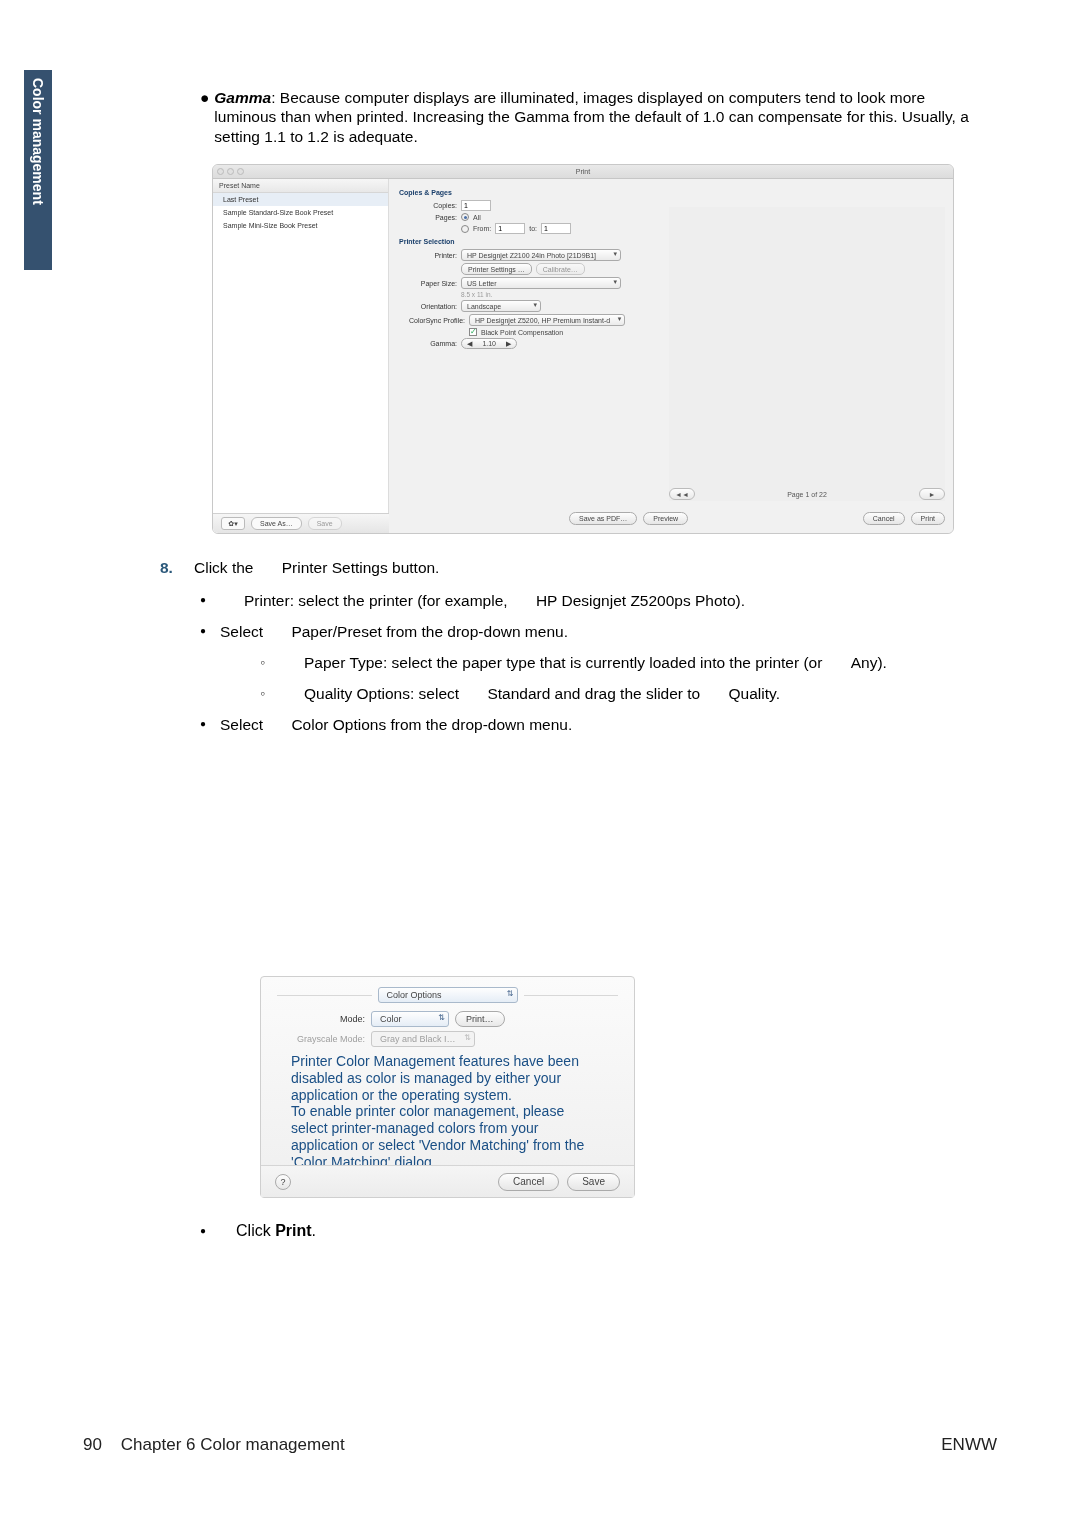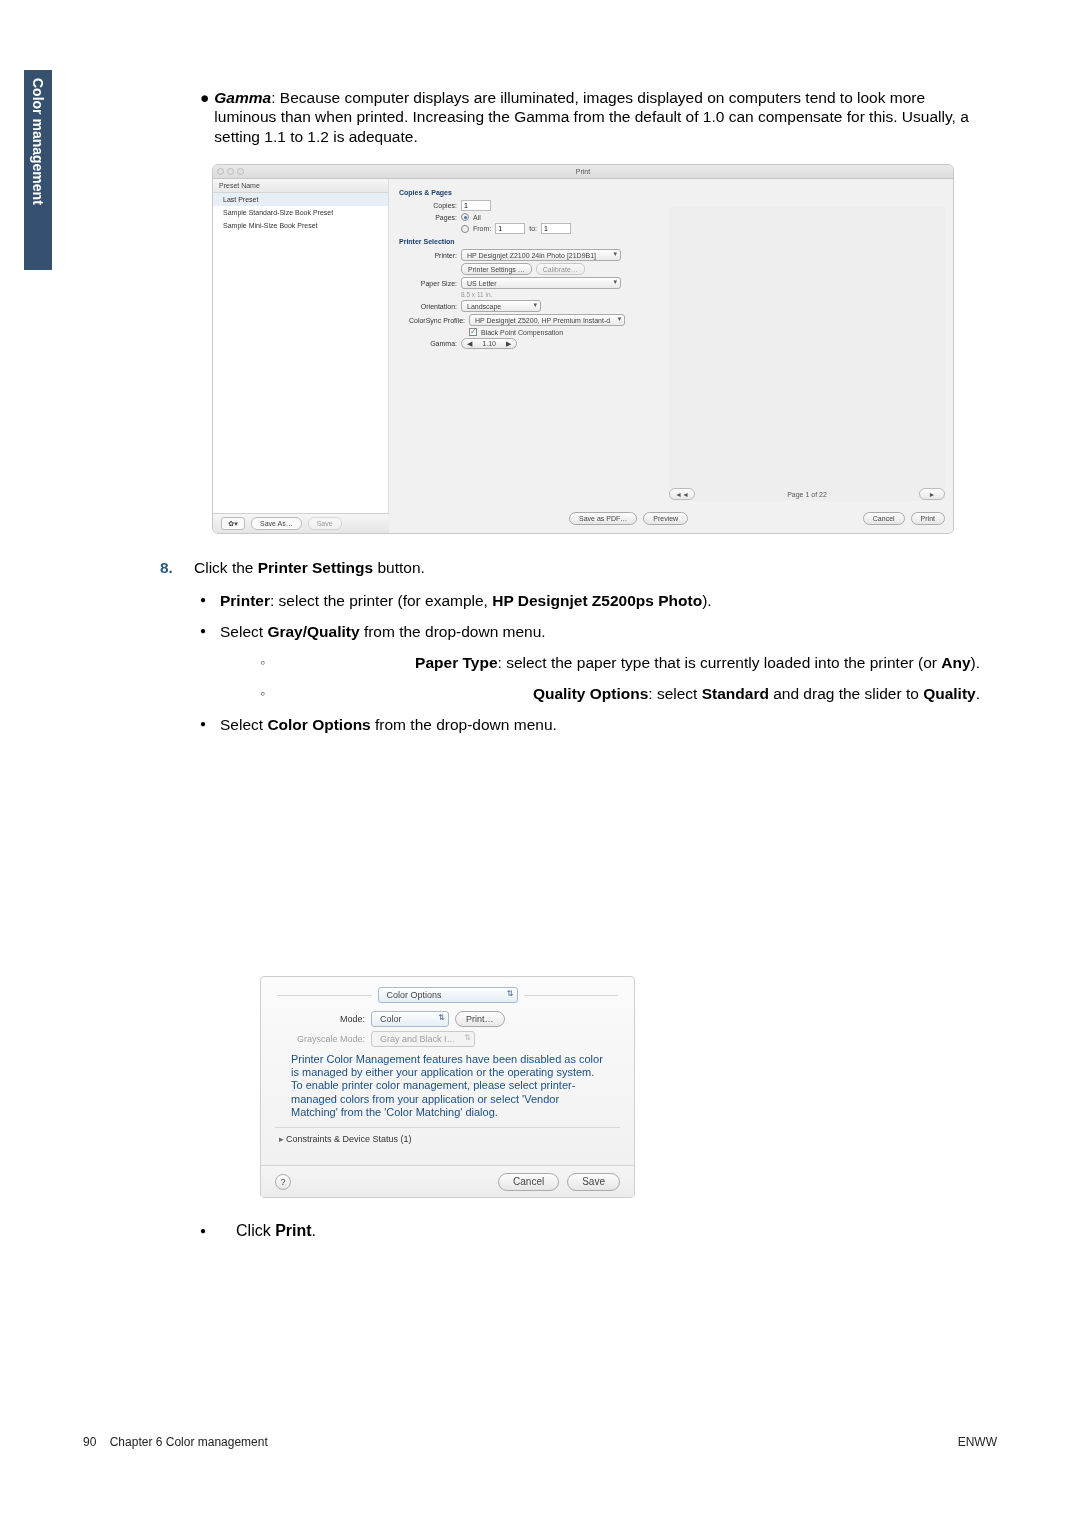--- a/index.html
+++ b/index.html
@@ -49,51 +49,51 @@
   .shot1 .bottomrow .right { display:flex; gap:6px; }
   .shot1 .rnd { height:13px; padding: 0 9px; border:1px solid #aaa; border-radius: 8px; background:linear-gradient(#fdfdfd,#e6e6e6); font-size:7px; display:flex; align-items:center; }
 
   
   .instr { position: absolute; left: 160px; top: 558px; width: 820px; font-size: 15.5px; line-height: 1.35; }
   .instr .step { display:flex; gap: 14px; margin-bottom: 12px; }
   .instr .stepnum { color:#2b587a; font-weight:bold; min-width: 20px; }
   .instr ul.lv1 { list-style: none; padding-left: 40px; }
   .instr ul.lv1 > li { position:relative; margin: 10px 0; padding-left: 20px; }
   .instr ul.lv1 > li::before { content:"●"; position:absolute; left:0; top:2px; font-size:10px; }
-  .instr ul.lv2 { list-style:none; padding-left: 40px; text-align: right; }
+  .instr ul.lv2 { list-style:none; padding-left: 40px; }
   .instr ul.lv2 > li { position:relative; margin: 10px 0; padding-left: 20px; }
   .instr ul.lv2 > li::before { content:"◦"; position:absolute; left:0; top:0; font-size:14px; color:#444;}
-  .instr b { font-weight:bold; }
+  .instr b { font-weight:normal;margin-left:24px; }
 
   
   .shot2 { position:absolute; left:260px; top: 976px; width: 375px; height: 222px; background: linear-gradient(#fbfbfb,#efefef); border: 1px solid #cfcfcf; border-radius:4px; font-size:9px; color:#444; padding-top: 6px; }
   .shot2 .wrap { padding: 0 16px; }
   .shot2 .row { display:flex; align-items:center; gap:6px; margin: 4px 0; justify-content:flex-start;}
   .shot2 .sel { height:16px; padding:0 16px 0 8px; background:linear-gradient(#fefefe,#e5edf6); border:1px solid #a9b9cb; border-radius:3px; font-size:9px; display:inline-flex; align-items:center; position:relative; }
   .shot2 .sel::after { content:"⇅"; position:absolute; right:3px; top:1px; font-size:8px; color:#40618a; }
   .shot2 .sel.disabled { background: #f3f3f3; border-color:#c9c9c9; color:#9e9e9e; }
   .shot2 .sel.disabled::after { color:#bbb;}
   .shot2 .adjbtn { height:16px; padding: 0 10px; border:1px solid #aaa; border-radius:8px; background:linear-gradient(#fdfdfd,#e8e8e8); font-size:9px; display:inline-flex; align-items:center; }
   .shot2 .labright { text-align:right; width:88px; color:#333; }
   .shot2 .labright.dis { color:#9e9e9e; }
-  .shot2 .note { margin: 6px 30px 8px 30px; font-size:11px; color:#1a4f85; line-height:1.2; }
+  .shot2 .note { margin: 6px 30px 8px 30px; font-size:14px; color:#1a4f85; line-height:1.2; }
   .shot2 .disclos { margin: 0 18px; font-size:9px; color:#333; }
   .shot2 .disclos::before { content:"▸ "; color:#666;}
   .shot2 .botbar { position:absolute; left:0; right:0; bottom:0; height:32px; border-top:1px solid #d5d5d5; display:flex; align-items:center; justify-content:space-between; padding: 0 14px; background: linear-gradient(#f5f5f5,#ececec); }
   .shot2 .help { width:16px; height:16px; border:1px solid #aaa; border-radius:50%; display:flex; align-items:center; justify-content:center; font-size:9px; background:linear-gradient(#fdfdfd,#e8e8e8);}
   .shot2 .btns { display:flex; gap:8px; }
   .shot2 .btn { height:18px; padding: 0 14px; border:1px solid #aaa; border-radius:9px; background:linear-gradient(#fdfdfd,#e6e6e6); font-size:10px; display:flex; align-items:center; }
   .shot2 hr { border: none; border-top:1px solid #d8d8d8; margin: 6px 14px; }
 
   
   .finalbullet { position:absolute; left:200px; top: 1222px; font-size:16px; }
   .finalbullet::before { content:"●"; font-size:10px; margin-right: 30px; position:relative; top:-2px;}
 
   
-  .footer { position:absolute; left: 83px; right: 83px; top: 1435px; display:flex; justify-content:space-between; font-size:12px; color:#222;}
+  .footer { position:absolute; left: 83px; right: 83px; top: 1435px; display:flex; justify-content:space-between; font-size:17px; color:#222;}
 </style>
 </head>
 <body>
 
 <div class="page">
 
   <div class="sidetab">
       <span>Color management</span>
     </div>
 
@@ -205,21 +205,21 @@
     </div>
   </div>
 
   <div class="instr">
     <div class="step">
       <span class="stepnum">8.</span>
       <span><span>Click the </span><b>Printer Settings</b><span> button.</span></span>
     </div>
     <ul class="lv1">
       <li><b>Printer</b><span>: select the printer (for example, </span><b>HP Designjet Z5200ps Photo</b><span>).</span></li>
-      <li><span>Select </span><b>Gray/Quality</b><span> from the drop-down menu.</span>
+      <li><span>Select </span><b>Paper/Preset</b><span> from the drop-down menu.</span>
         <ul class="lv2">
           <li><b>Paper Type</b><span>: select the paper type that is currently loaded into the printer (or </span><b>Any</b><span>).</span></li>
           <li><b>Quality Options</b><span>: select </span><b>Standard</b><span> and drag the slider to </span><b>Quality</b><span>.</span></li>
         </ul>
       </li>
       <li><span>Select </span><b>Color Options</b><span> from the drop-down menu.</span>
       </li>
     </ul>
   </div>
 

